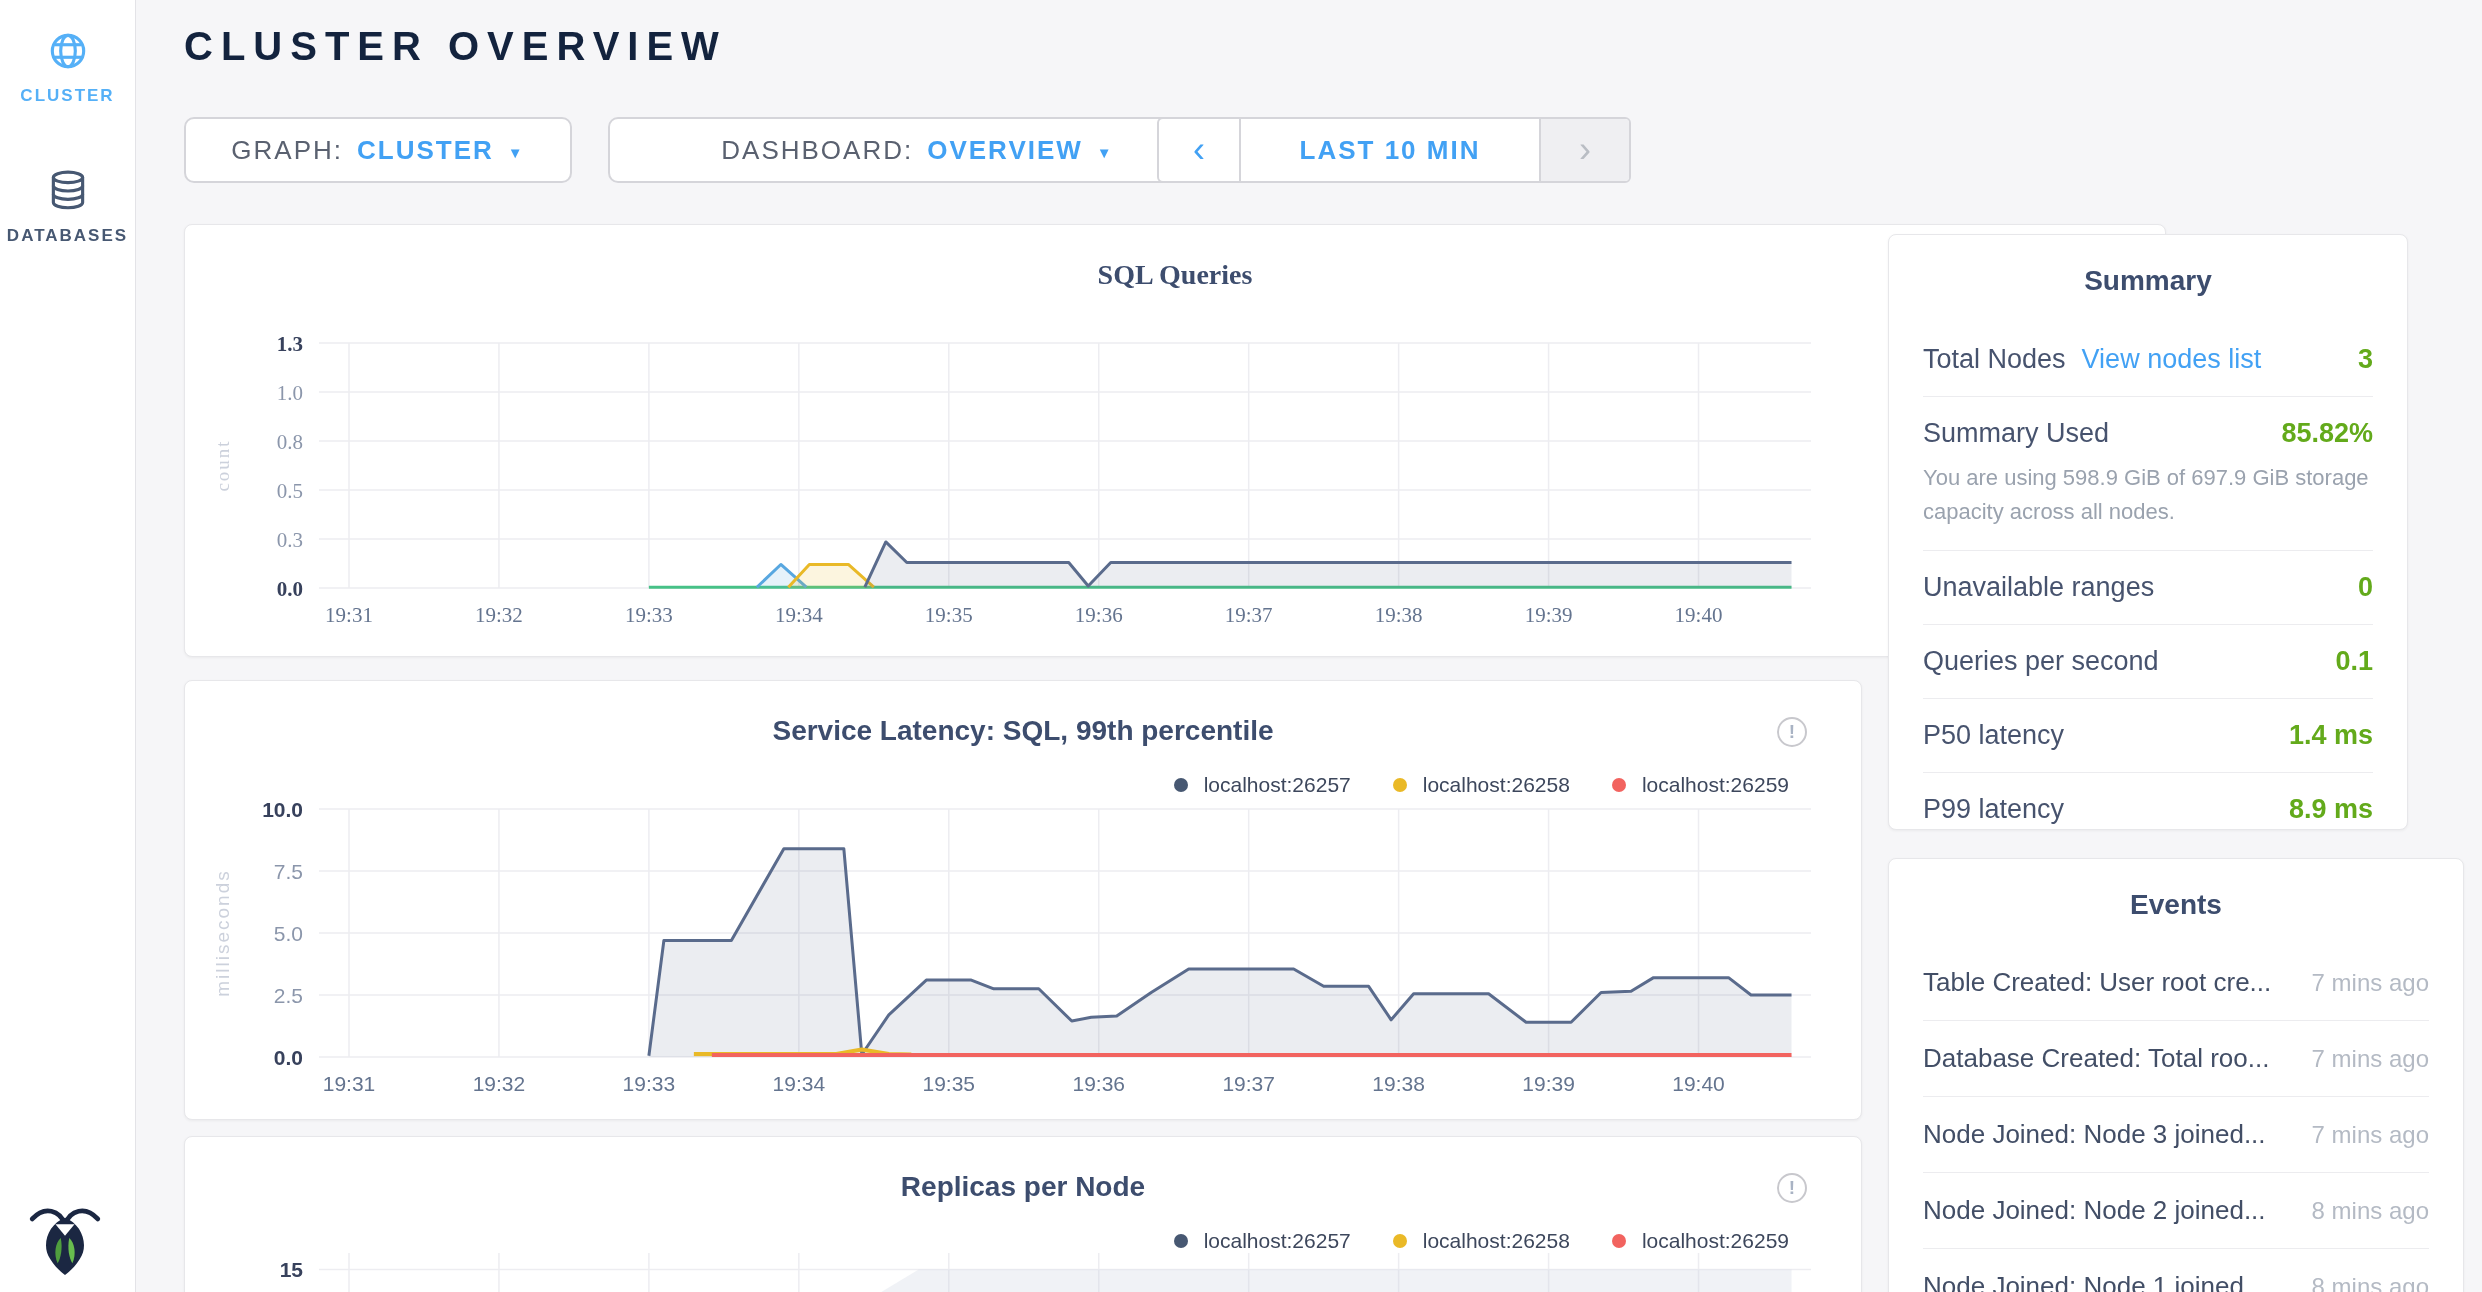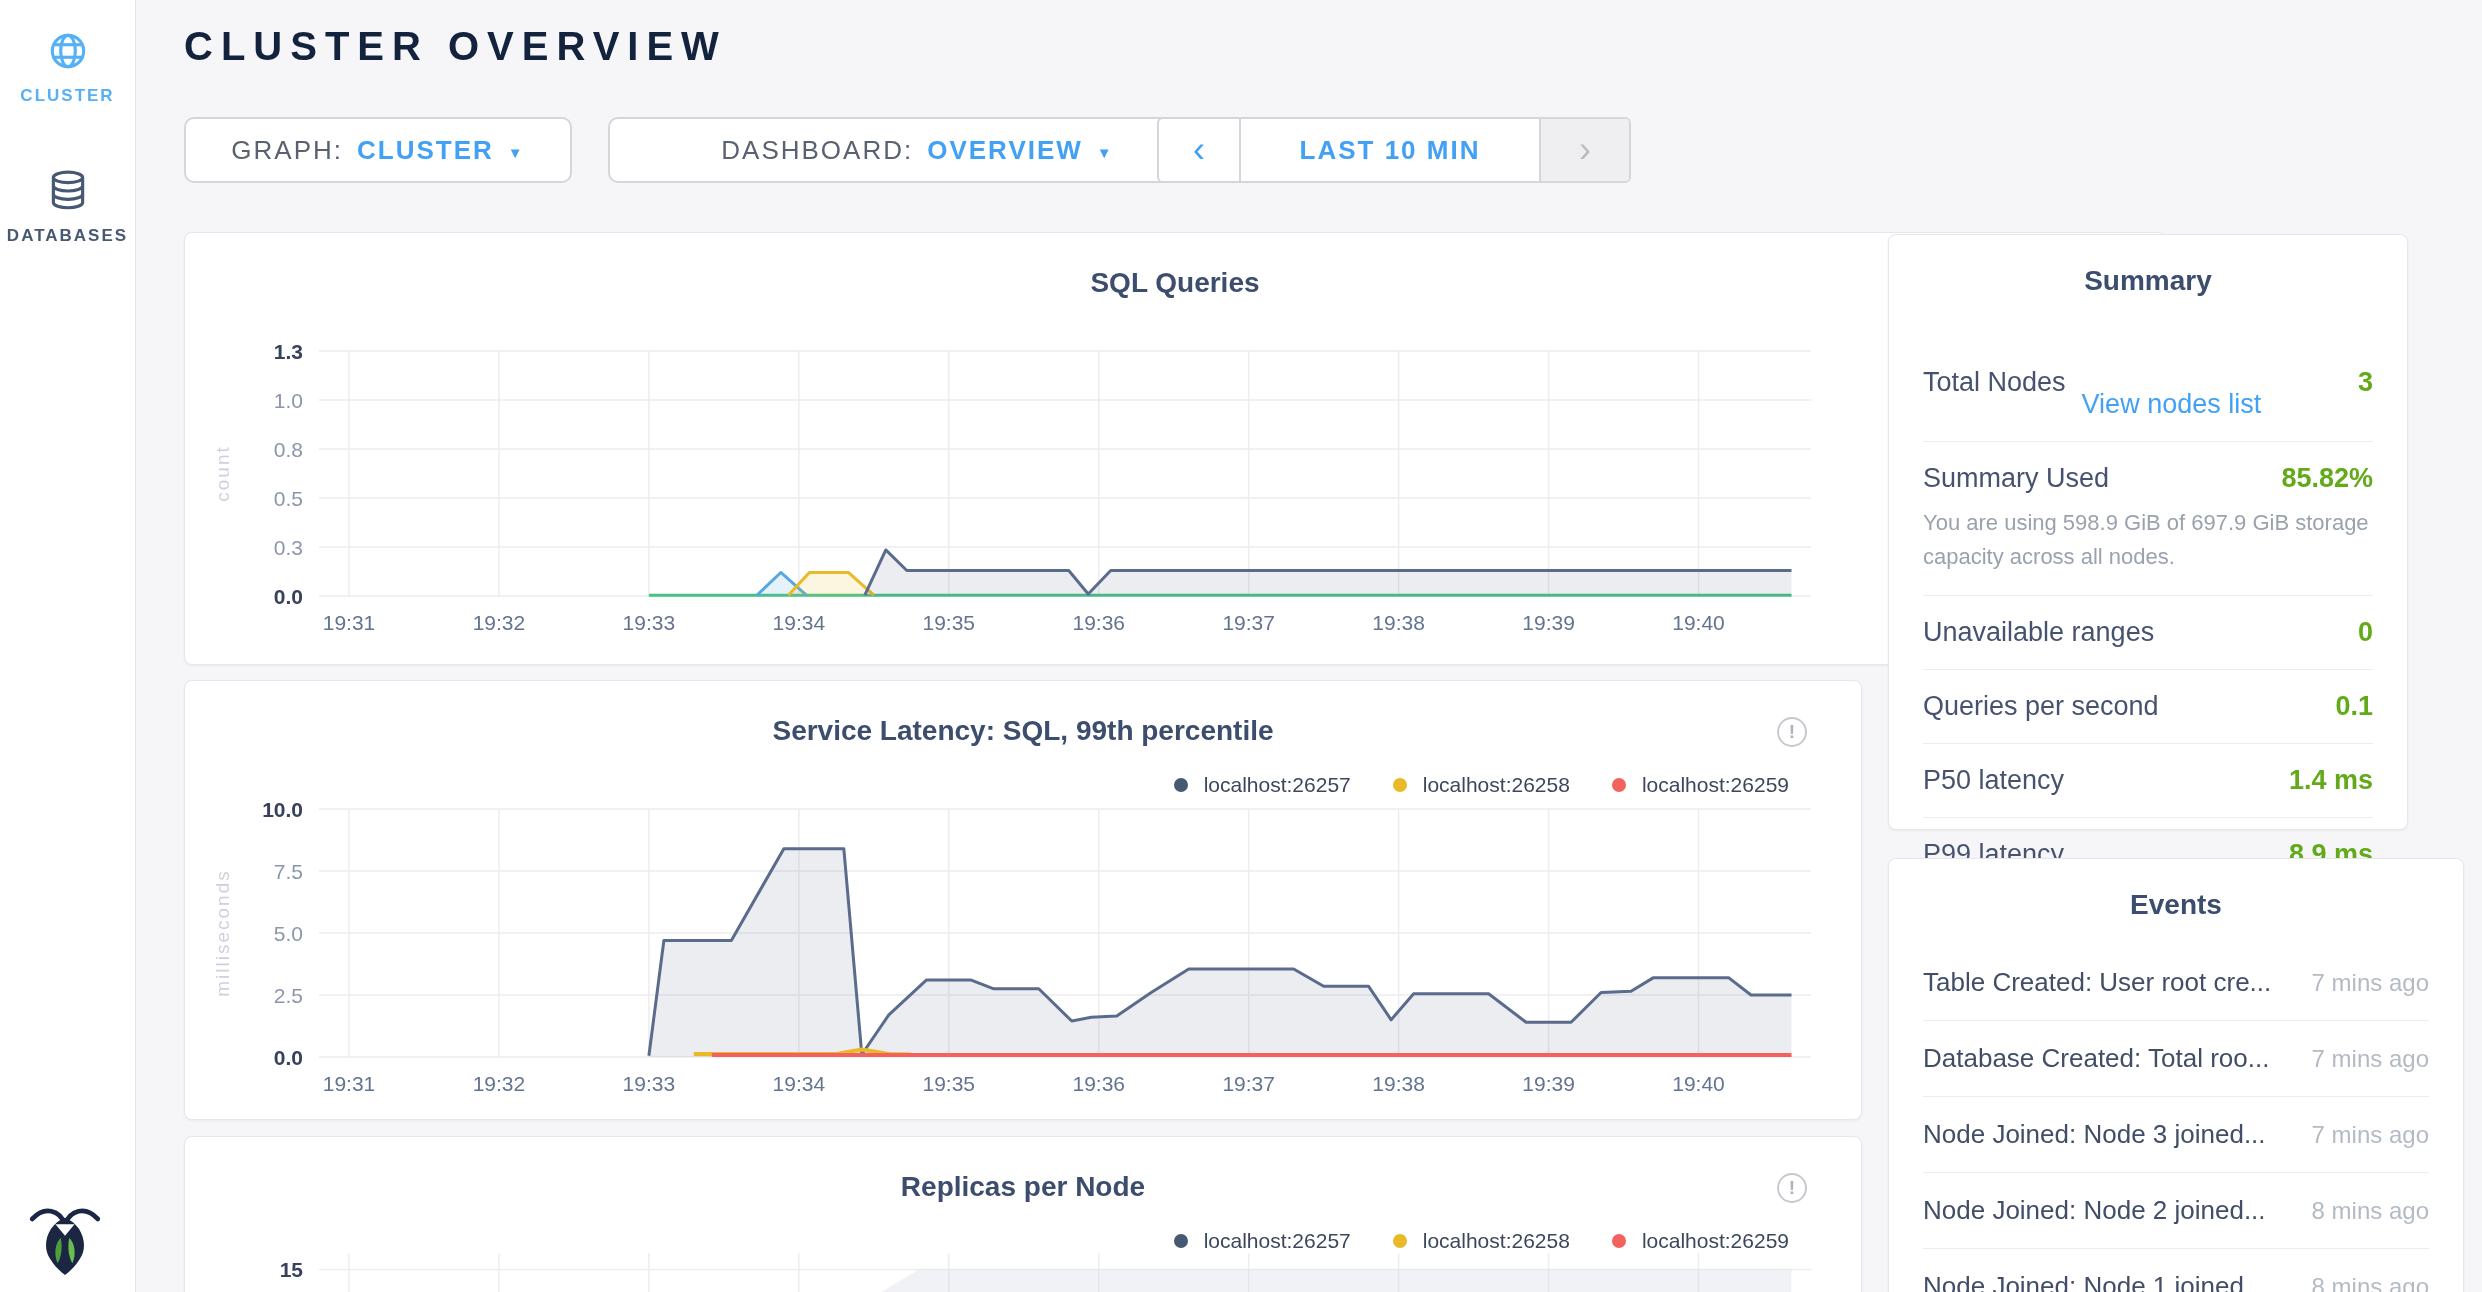--- a/index.html
+++ b/index.html
@@ -35,21 +35,21 @@
   .timesel{position:absolute;left:1157px;top:117px;width:474px;height:66px;background:#fff;
     border:2px solid #d5d5da;border-radius:6px;display:flex;overflow:hidden;}
   .ts-btn{display:flex;align-items:center;justify-content:center;font-size:36px;cursor:pointer;}
   .ts-prev{width:82px;border-right:2px solid #d5d5da;color:var(--blue);}
   .ts-label{flex:1;display:flex;align-items:center;justify-content:center;
     color:var(--blue);font-weight:bold;font-size:26px;letter-spacing:2px;cursor:pointer;}
   .ts-next{width:90px;border-left:2px solid #d5d5da;background:#efeff2;color:#b9bdc4;}
   
   .card{position:absolute;background:#fff;border:1px solid var(--card-border);border-radius:8px;
     box-shadow:0 1px 3px rgba(0,0,0,0.05);}
-  #card-sql{left:184px;top:232px;width:1982px;height:433px;}
+  #card-sql{left:184px;top:224px;width:1982px;height:433px;font-family:Liberation Serif, serif;}
   #card-latency{left:184px;top:680px;width:1678px;height:440px;}
   #card-replicas{left:184px;top:1136px;width:1678px;height:400px;}
   #card-summary{left:1888px;top:234px;width:520px;height:596px;}
   #card-events{left:1888px;top:858px;width:576px;height:600px;}
   .chart-title{text-align:center;margin:34px 0 0;font-size:28px;font-weight:bold;color:#3d4d6e;}
   .info-icon{position:absolute;top:36px;right:54px;width:30px;height:30px;border:2px solid #c8c8cd;border-radius:50%;
     color:#a9b3c4;font-size:19px;font-weight:bold;display:flex;align-items:center;justify-content:center;cursor:pointer;}
   .legend{position:absolute;top:92px;right:72px;display:flex;gap:42px;align-items:center;}
   .legend-item{display:flex;align-items:center;gap:16px;font-size:21px;color:#3d475c;}
   .legend-dot{width:14px;height:14px;border-radius:50%;}
@@ -60,21 +60,21 @@
   
   .side-title{text-align:center;margin:30px 0 0;font-size:28px;font-weight:bold;color:#3d4d6e;}
   .s-rows{margin:26px 34px 0;}
   .s-row{display:flex;justify-content:space-between;align-items:center;padding:21px 0;
     border-bottom:1px solid var(--divider);font-size:27px;}
   .s-row:last-child{border-bottom:none;}
   .s-row-block{padding:21px 0;border-bottom:1px solid var(--divider);}
   .s-row-top{display:flex;justify-content:space-between;align-items:center;font-size:27px;}
   .s-left{display:flex;gap:16px;align-items:center;}
   .s-label{color:#47536e;}
-  .s-link{color:var(--blue);cursor:pointer;margin-top:45px;}
+  .s-link{color:var(--blue);cursor:pointer;}
   .s-value{color:var(--green);font-weight:bold;white-space:nowrap;}
   .s-note{margin-top:12px;font-size:22px;line-height:34px;color:#9aa2ae;}
   
   .e-rows{margin:24px 34px 0;}
   .e-row{display:flex;justify-content:space-between;align-items:center;padding:22px 0;
     border-bottom:1px solid var(--divider);}
   .e-text{font-size:26px;color:#424e66;white-space:nowrap;overflow:hidden;}
   .e-time{font-size:24px;color:#b4bac4;white-space:nowrap;margin-left:14px;}
 </style>
 </head>

